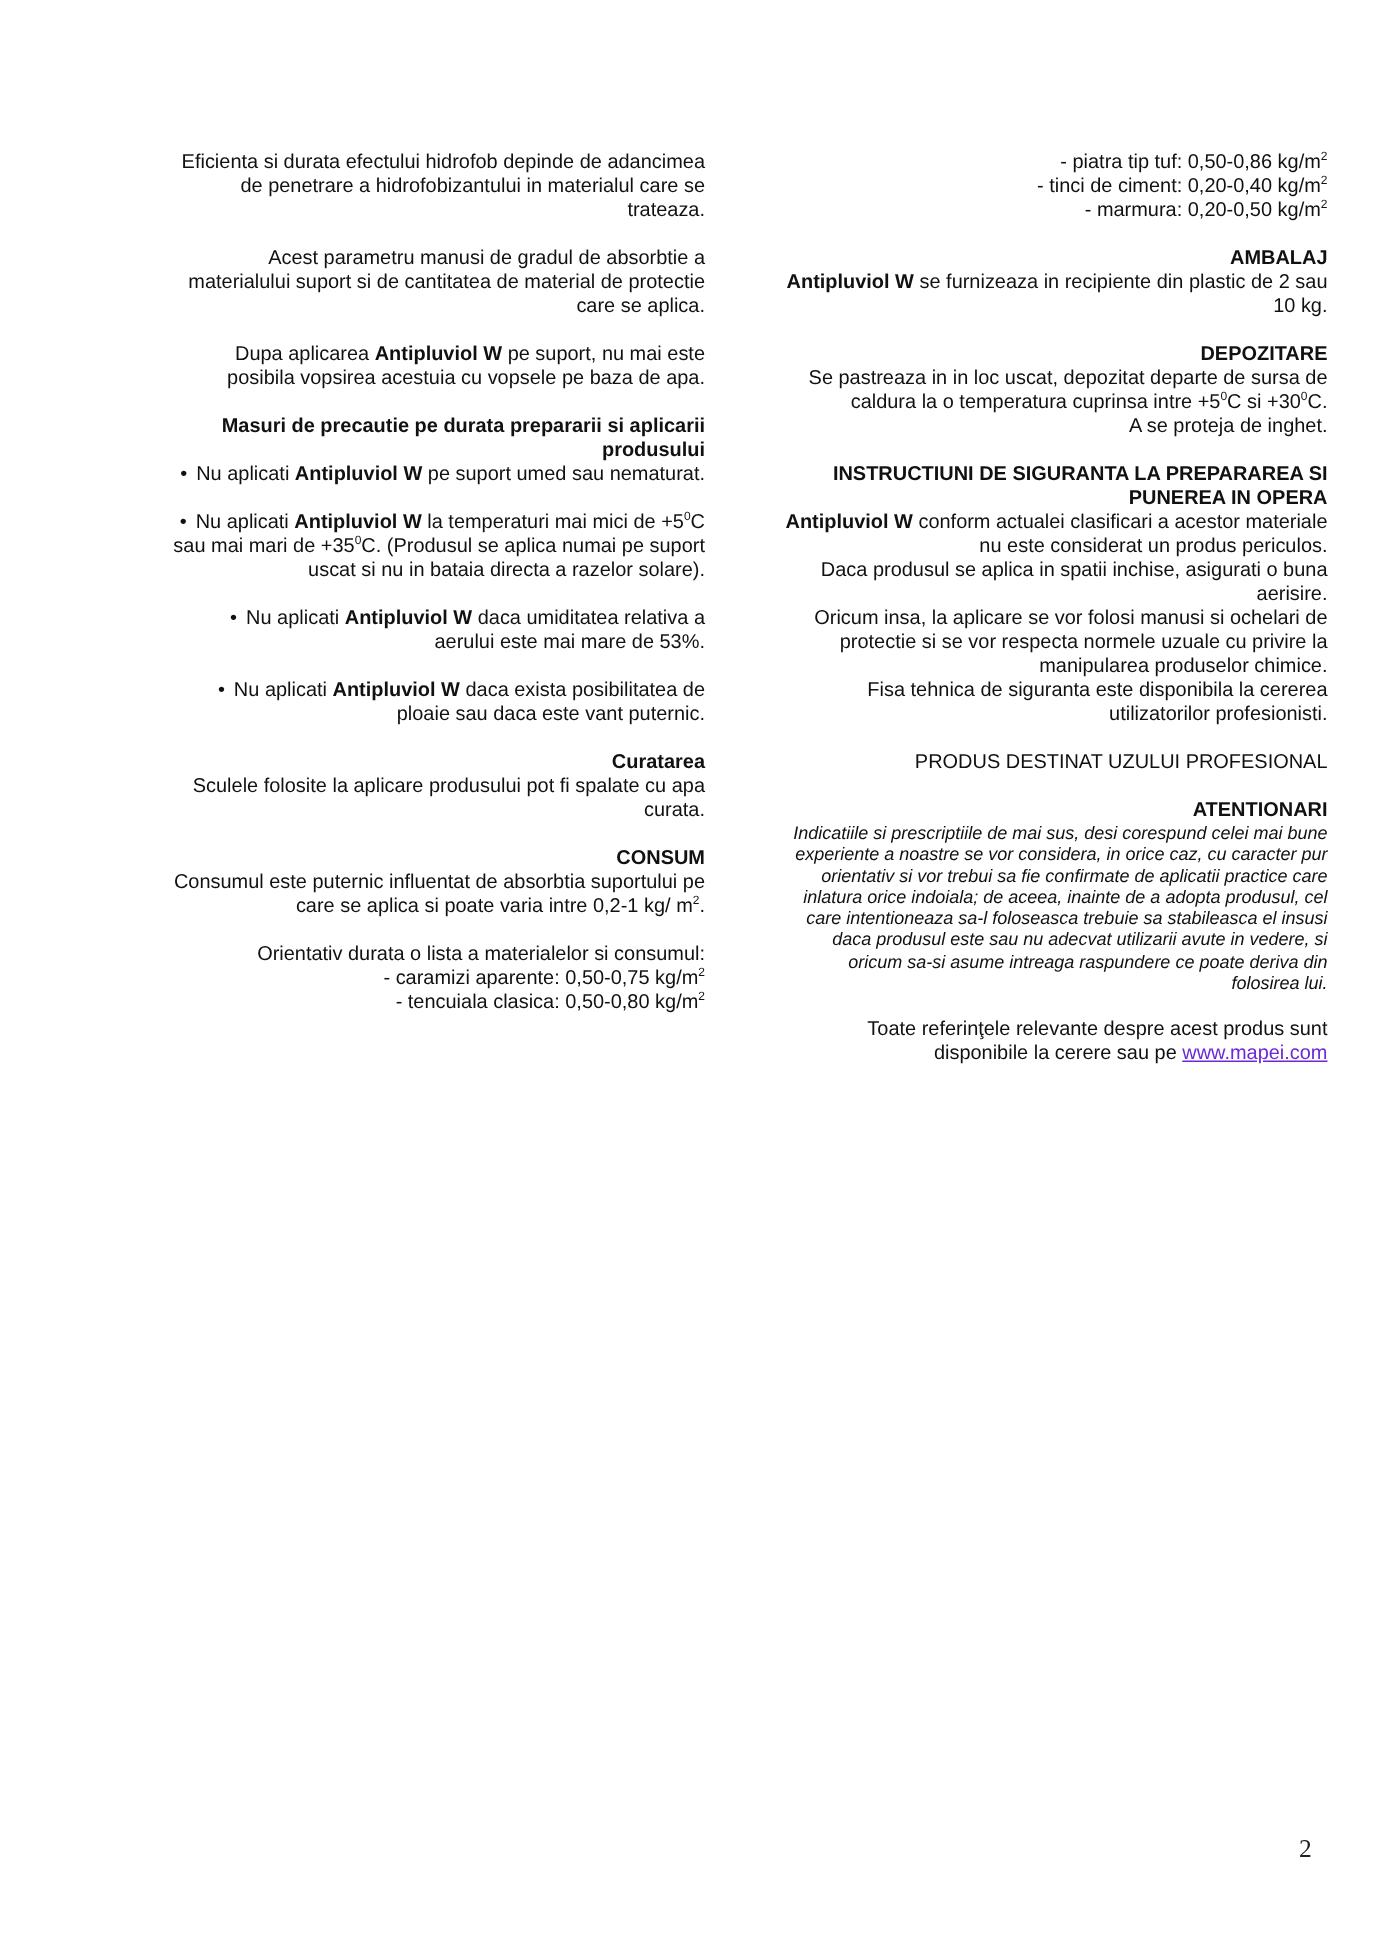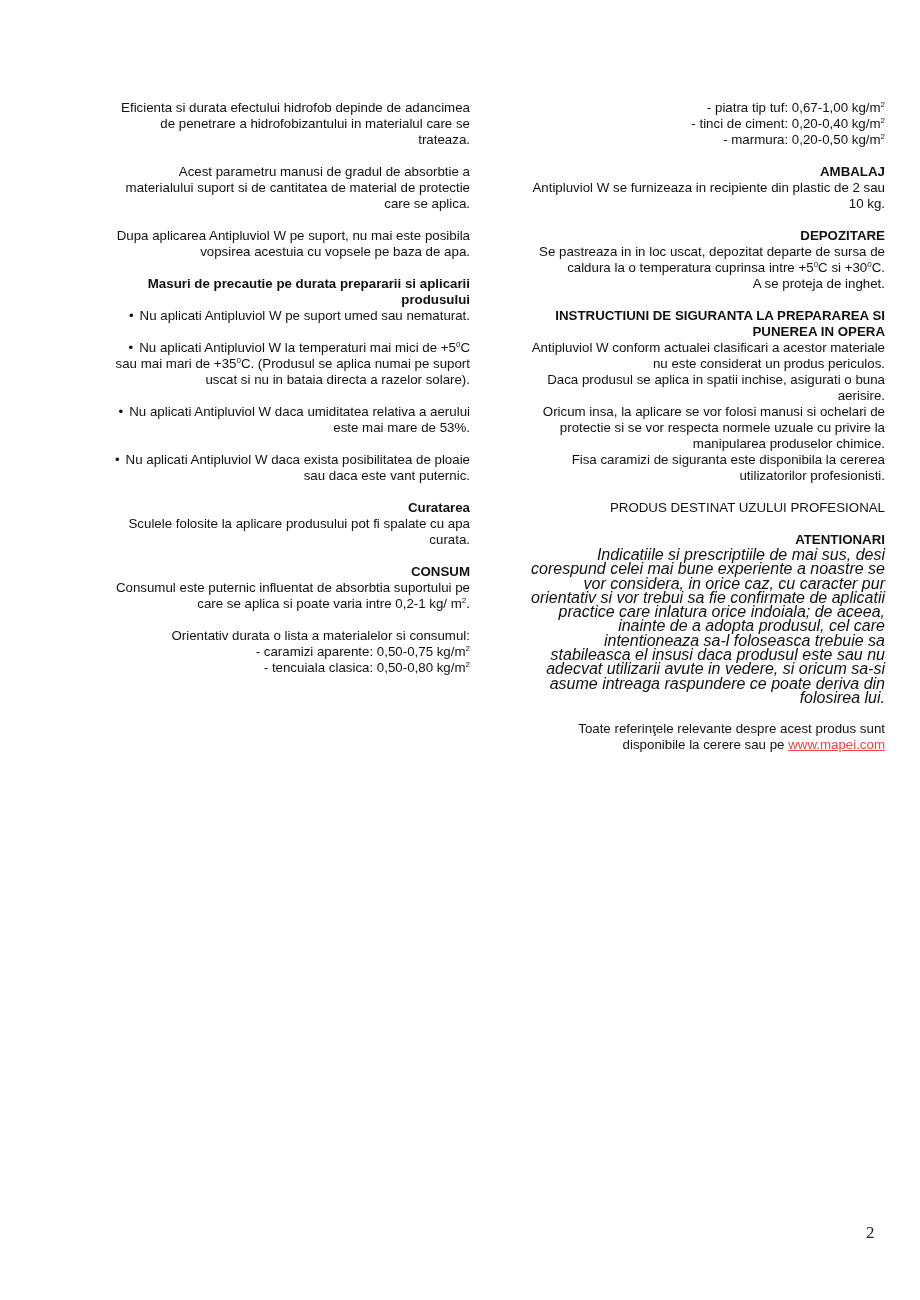--- a/index.html
+++ b/index.html
@@ -4,27 +4,27 @@
 <style>
   html, body { margin: 0; padding: 0; background: #ffffff; }
   body { width: 920px; height: 1300px; position: relative; overflow: hidden;
          font-family: "Liberation Sans", sans-serif; color: #111; font-size: 13.3px; line-height: 16px; }
   .col { position: absolute; top: 100px; text-align: right; }
   .col-left { left: 110px; width: 360px; }
   .col-right { left: 520px; width: 365px; }
   p { margin: 0 0 16px 0; }
   .block { margin-bottom: 16px; }
   .h { font-weight: bold; display: block; }
-  b { font-weight: normal; }
+  b { font-weight: bold; }
   .bullet { display: block; }
   .bullet .dot { margin-right: 6px; }
   sup { font-size: 8px; line-height: 0; vertical-align: super; }
-  .italic { font-style: italic; font-size: 16px; line-height: 14.3px; }
+  .italic { font-style: italic; font-size: 12px; line-height: 14.3px; }
   .line { display: block; }
-  a { color: #ef4444; text-decoration: underline; }
+  a { color: #6d28d9; text-decoration: underline; }
   .page-num { position: absolute; left: 866px; top: 1225px; font-family: "Liberation Serif", serif;
               font-size: 17px; color: #222; }
 </style>
 </head>
 <body>
 
 <div class="col col-left">
   <p>Eficienta si durata efectului hidrofob depinde de adancimea de penetrare a hidrofobizantului in materialul care se trateaza.</p>
   <p>Acest parametru manusi de gradul de absorbtie a materialului suport si de cantitatea de material de protectie care se aplica.</p>
   <p><span>Dupa aplicarea </span><b>Antipluviol W</b><span> pe suport, nu mai este posibila vopsirea acestuia cu vopsele pe baza de apa.</span></p>
@@ -48,42 +48,42 @@
   </div>
   <div>
     <span class="line">Orientativ durata o lista a materialelor si consumul:</span>
     <span class="line"><span>- caramizi aparente: 0,50-0,75 kg/m</span><sup>2</sup></span>
     <span class="line"><span>- tencuiala clasica: 0,50-0,80 kg/m</span><sup>2</sup></span>
   </div>
 </div>
 
 <div class="col col-right">
   <div class="block">
-    <span class="line"><span>- piatra tip tuf: 0,67-1,00 kg/m</span><sup>2</sup></span>
+    <span class="line"><span>- piatra tip tuf: 0,50-0,86 kg/m</span><sup>2</sup></span>
     <span class="line"><span>- tinci de ciment: 0,20-0,40 kg/m</span><sup>2</sup></span>
     <span class="line"><span>- marmura: 0,20-0,50 kg/m</span><sup>2</sup></span>
   </div>
 
   <div class="block">
     <span class="h">AMBALAJ</span>
     <b>Antipluviol W</b><span> se furnizeaza in recipiente din plastic de 2 sau 10 kg.</span>
   </div>
 
   <div class="block">
     <span class="h">DEPOZITARE</span>
     <span class="line"><span>Se pastreaza in in loc uscat, depozitat departe de sursa de caldura la o temperatura cuprinsa intre +5</span><sup>0</sup><span>C si +30</span><sup>0</sup><span>C.</span></span>
     <span class="line">A se proteja de inghet.</span>
   </div>
 
   <div class="block">
     <span class="h">INSTRUCTIUNI DE SIGURANTA LA PREPARAREA SI PUNEREA IN OPERA</span>
     <span class="line"><b>Antipluviol W</b><span> conform actualei clasificari a acestor materiale nu este considerat un produs periculos.</span></span>
     <span class="line">Daca produsul se aplica in spatii inchise, asigurati o buna aerisire.</span>
     <span class="line">Oricum insa, la aplicare se vor folosi manusi si ochelari de protectie si se vor respecta normele uzuale cu privire la manipularea produselor chimice.</span>
-    <span class="line">Fisa caramizi de siguranta este disponibila la cererea utilizatorilor profesionisti.</span>
+    <span class="line">Fisa tehnica de siguranta este disponibila la cererea utilizatorilor profesionisti.</span>
   </div>
 
   <p>PRODUS DESTINAT UZULUI PROFESIONAL</p>
 
   <div class="block">
     <span class="h">ATENTIONARI</span>
     <span class="line italic">Indicatiile si prescriptiile de mai sus, desi corespund celei mai bune experiente a noastre se vor considera, in orice caz, cu caracter pur orientativ si vor trebui sa fie confirmate de aplicatii practice care inlatura orice indoiala; de aceea, inainte de a adopta produsul, cel care intentioneaza sa-l foloseasca trebuie sa stabileasca el insusi daca produsul este sau nu adecvat utilizarii avute in vedere, si oricum sa-si asume intreaga raspundere ce poate deriva din folosirea lui.</span>
   </div>
 
   <p><span>Toate referinţele relevante despre acest produs sunt disponibile la cerere sau pe </span><a href="#">www.mapei.com</a></p>

